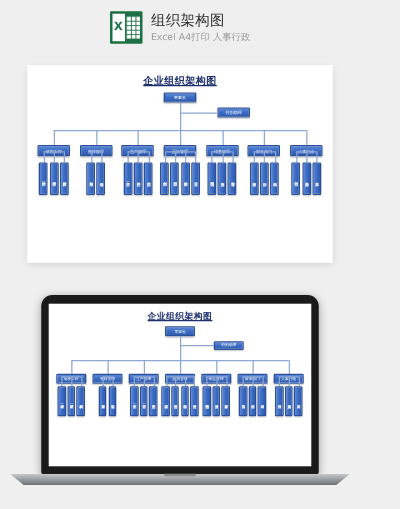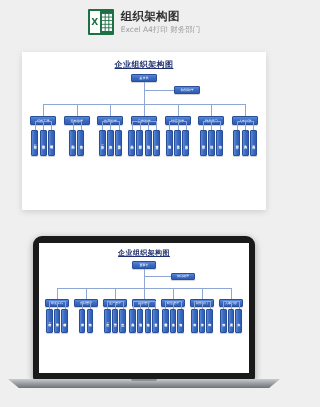--- a/index.html
+++ b/index.html
@@ -29,21 +29,21 @@
   }
   #xls-icon .grid {
     position:absolute; right:2px; top:4px; width:11px; height:18px;
     background:#fff;
     background-image:
       linear-gradient(to right,#1d7044 1px,transparent 1px),
       linear-gradient(to bottom,#1d7044 1px,transparent 1px);
     background-size:3.7px 3.6px;
   }
   #title-wrap { display:flex; flex-direction:column; gap:1px; }
-  #doc-title { font-size:11.5px; font-weight:bold; color:#2f2f2f; letter-spacing:.3px; }
+  #doc-title { font-size:11.5px; font-weight:normal; color:#2f2f2f; letter-spacing:.3px; }
   #doc-sub { font-size:7.5px; color:#9a9a9a; }
 
   
   .chart { position:relative; width:100%; height:100%; background:#fff; }
   .chart-title {
     text-align:center; color:#1f2f6e; font-weight:bold;
     text-decoration:underline; letter-spacing:.4px;
   }
   .node {
     position:absolute;
@@ -92,21 +92,21 @@
 </head>
 <body>
 
 <div id="header">
   <div id="xls-icon">
     <span class="leaf">X</span>
     <span class="grid"></span>
   </div>
   <div id="title-wrap">
     <div id="doc-title">组织架构图</div>
-    <div id="doc-sub">Excel A4打印 财务部门</div>
+    <div id="doc-sub">Excel A4打印 人事行政</div>
   </div>
 </div>
 
 <div id="card">
   <div class="chart">
     <div class="chart-title">企业组织架构图</div>
     <div class="chart-body">
         <div class="node" style="left: 109px; top: 22px; width: 26px; height: 8px; font-size: 3.2px; border-radius: 1px;">董事长</div>
         <div class="ln" style="left: 122px; top: 30px; width: 1px; height: 22px;"></div>
         <div class="node" style="left: 152px; top: 34px; width: 26px; height: 8px; font-size: 3.2px; border-radius: 1px;">特别助理</div>

